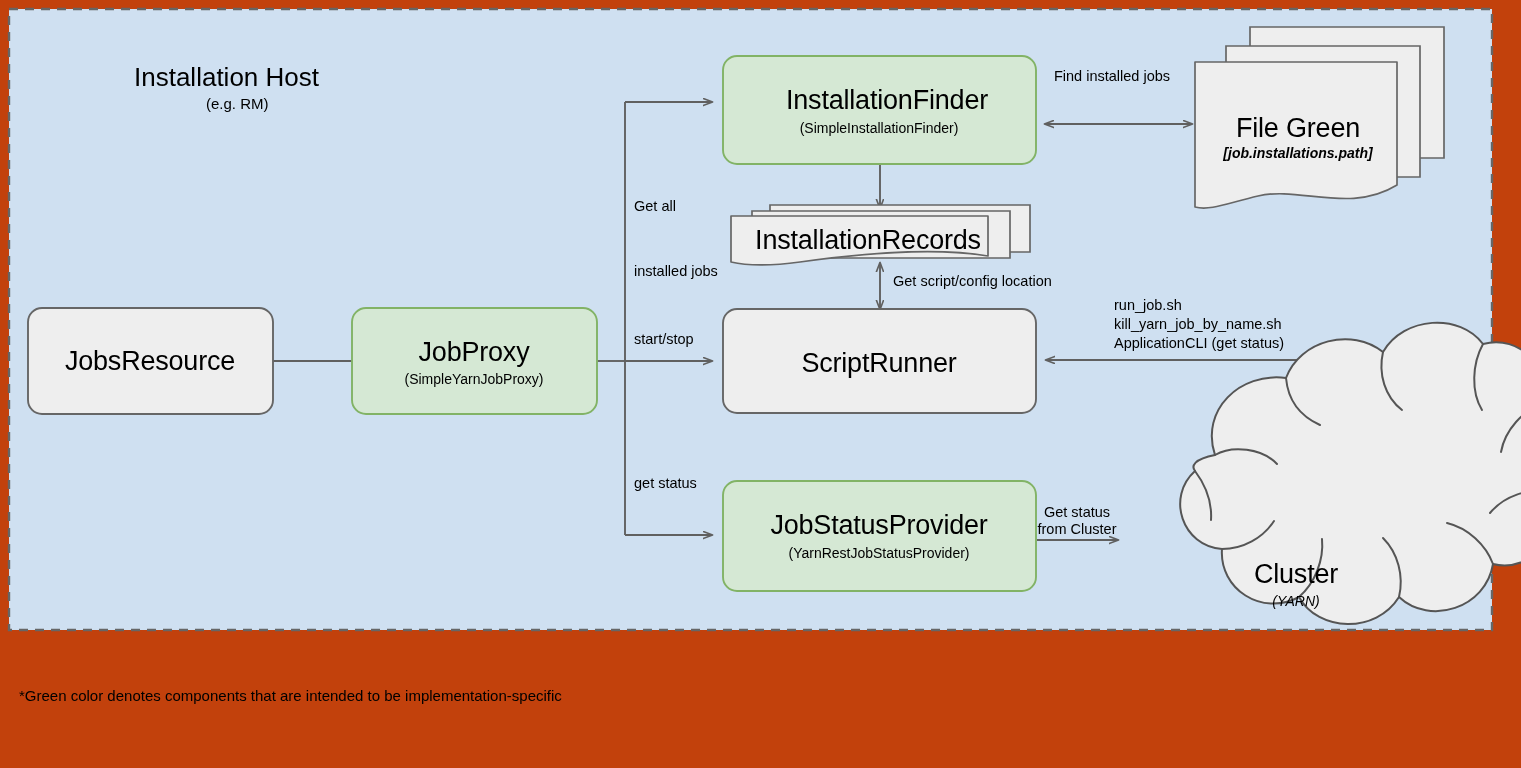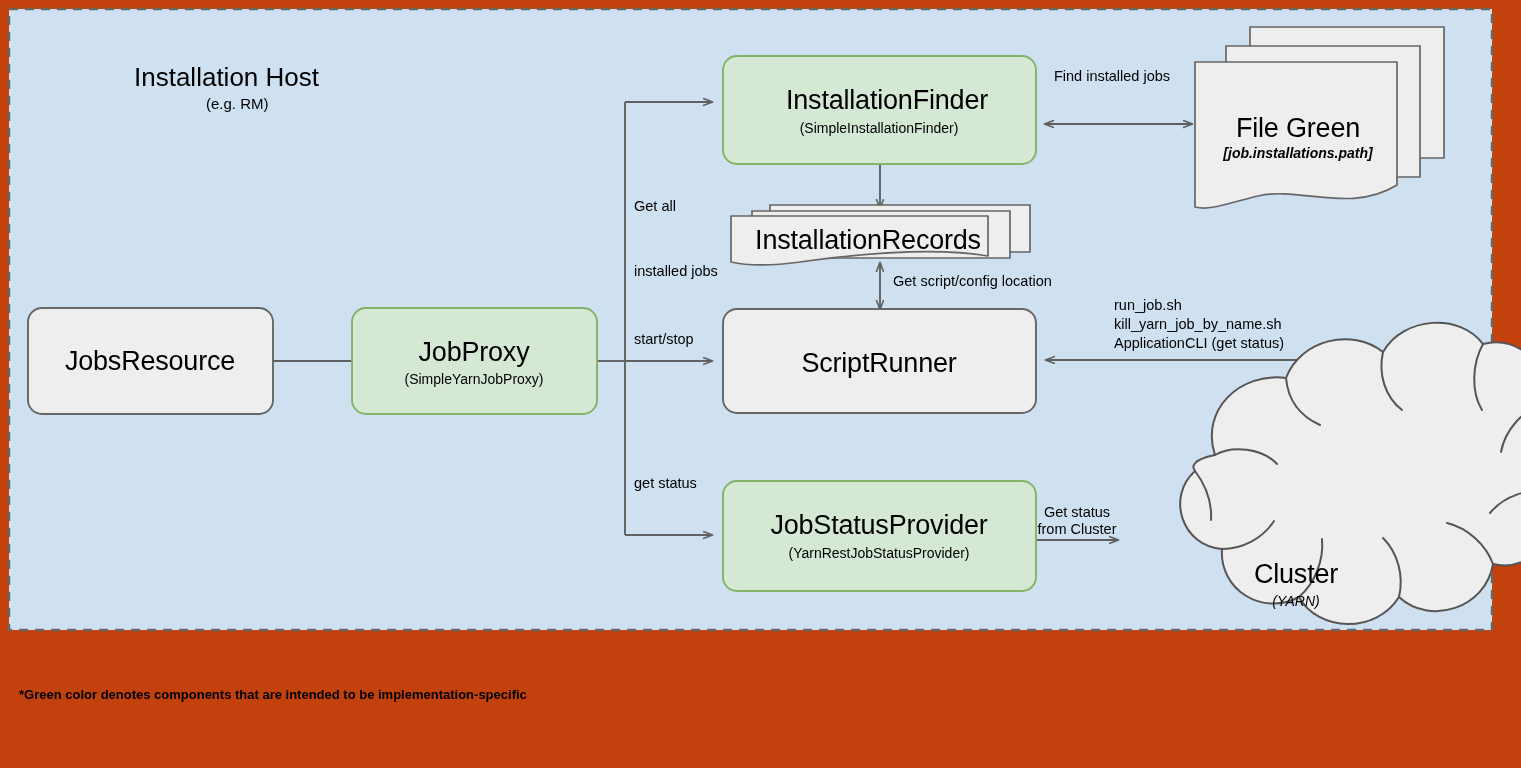--- a/index.html
+++ b/index.html
@@ -41,22 +41,22 @@
   .edge-label {
     font-size: 14.5px;
   }
   .zone-title {
     font-size: 26px;
   }
   .zone-sub {
     font-size: 15px;
   }
   .footnote {
-    font-size: 13px;
-    font-weight: bold;
+    font-size: 15px;
+    font-weight: normal;
   }
   .center {
     text-align: center;
     transform: translateX(-50%);
   }
   .ital {
     font-style: italic;
     font-weight: bold;
     font-size: 14px;
   }

